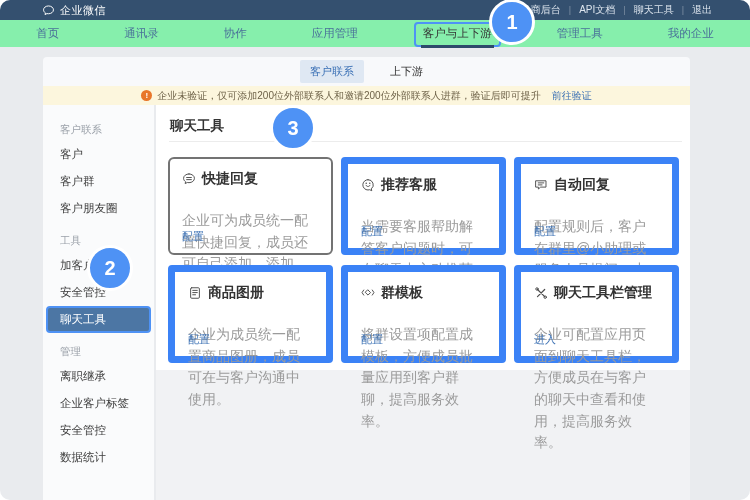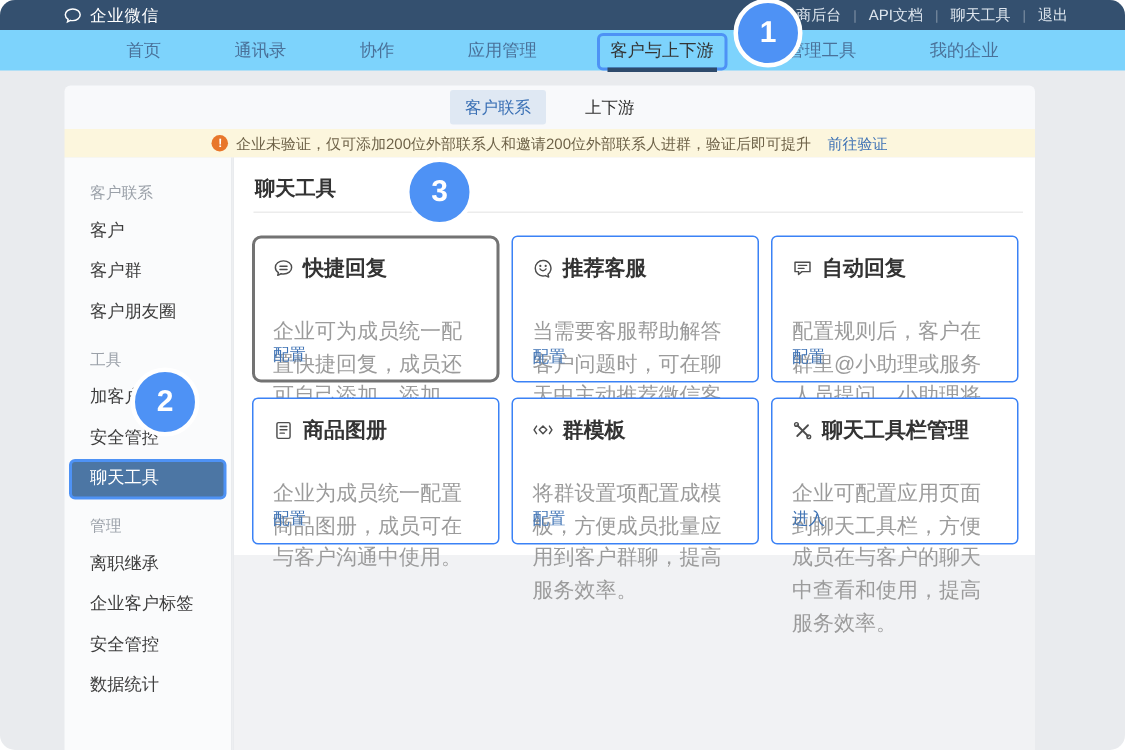--- a/index.html
+++ b/index.html
@@ -7,21 +7,21 @@
 
   
   .topbar{position:absolute;top:0;left:0;right:0;height:20px;background:#34506f;display:flex;align-items:center;padding:0 38px 0 42px;box-sizing:border-box;}
   .brand{display:flex;align-items:center;gap:5px;color:#fff;font-size:11px;letter-spacing:.5px;cursor:default;}
   .brand svg{display:block;}
   .top-links{margin-left:auto;display:flex;align-items:center;gap:8px;font-size:10px;color:#dde5ee;}
   .top-links .sep{color:rgba(255,255,255,.35);font-size:9px;}
   .top-links span[data-interactable="true"]{cursor:pointer;}
 
   
-  .navbar{position:absolute;top:20px;left:0;right:0;height:27px;background:#7dd3fc;display:flex;justify-content:center;align-items:center;gap:49px;font-size:11.5px;color:#4a7199;}
+  .navbar{position:absolute;top:20px;left:0;right:0;height:27px;background:#86efac;display:flex;justify-content:center;align-items:center;gap:65px;font-size:11.5px;color:#4a7199;}
   .nav-item{position:relative;cursor:pointer;white-space:nowrap;}
   .nav-item.active{color:#333;}
   .anno-box{position:absolute;top:-4px;bottom:-6px;left:-9px;right:-9px;border:2px solid #4e92f5;border-radius:4px;pointer-events:none;}
   .nav-underline{position:absolute;left:-2px;right:-2px;bottom:-7px;height:3px;background:#2e4a6b;}
 
   
   .anno-badge{position:absolute;width:40px;height:40px;border-radius:50%;background:#4e92f5;border:3px solid #fff;color:#fff;font-size:20px;font-weight:bold;display:flex;align-items:center;justify-content:center;z-index:30;}
   .badge-1{left:489px;top:-1px;}
   .badge-2{left:87px;top:245px;}
   .badge-3{left:270px;top:105px;}
@@ -43,21 +43,21 @@
   .side-item{height:27px;line-height:27px;padding-left:17px;font-size:11.5px;color:#3d3d3d;cursor:pointer;}
   .side-item.selected{background:#4c76a4;color:#fff;border:2px solid #4e92f5;border-radius:4px;margin:0 3px;height:23px;line-height:23px;padding-left:12px;}
 
   
   .main{position:absolute;top:105px;left:156px;width:534px;bottom:0;background:#f1f2f4;}
   .main-white{position:absolute;top:0;left:0;right:0;height:265px;background:#fff;}
   .page-title{position:absolute;top:12px;left:14px;font-size:13.5px;font-weight:600;color:#333;}
   .title-divider{position:absolute;top:36px;left:13px;right:8px;height:1px;background:#ececec;}
 
   .cards{position:absolute;top:52px;left:12px;display:grid;grid-template-columns:repeat(3,165px);grid-auto-rows:98px;column-gap:8px;row-gap:10px;}
-  .card{position:relative;background:#fff;border:1px solid #3b82f6;border-radius:4px;padding:12px 13px 0;box-sizing:border-box;}
+  .card{position:relative;background:#fff;border:7px solid #3b82f6;border-radius:4px;padding:12px 13px 0;box-sizing:border-box;}
   .card.highlighted{border:2px solid #737373;border-radius:6px;padding:11px 12px 0;}
   .card-head{display:flex;align-items:center;gap:6px;}
   .card-head svg{flex:none;display:block;}
   .card-title{font-size:14px;font-weight:600;color:#333;white-space:nowrap;}
   .card-desc{margin-top:22px;font-size:14px;line-height:1.55;color:#9b9b9b;}
   .card-action{position:absolute;left:13px;bottom:9px;font-size:11px;font-weight:400;color:#3f73b5;cursor:pointer;}
   .card.highlighted .card-action{left:12px;}
   .cicon{stroke:#4d4d4d;fill:none;stroke-width:1.1;stroke-linecap:round;stroke-linejoin:round;}
 </style>
 </head>

